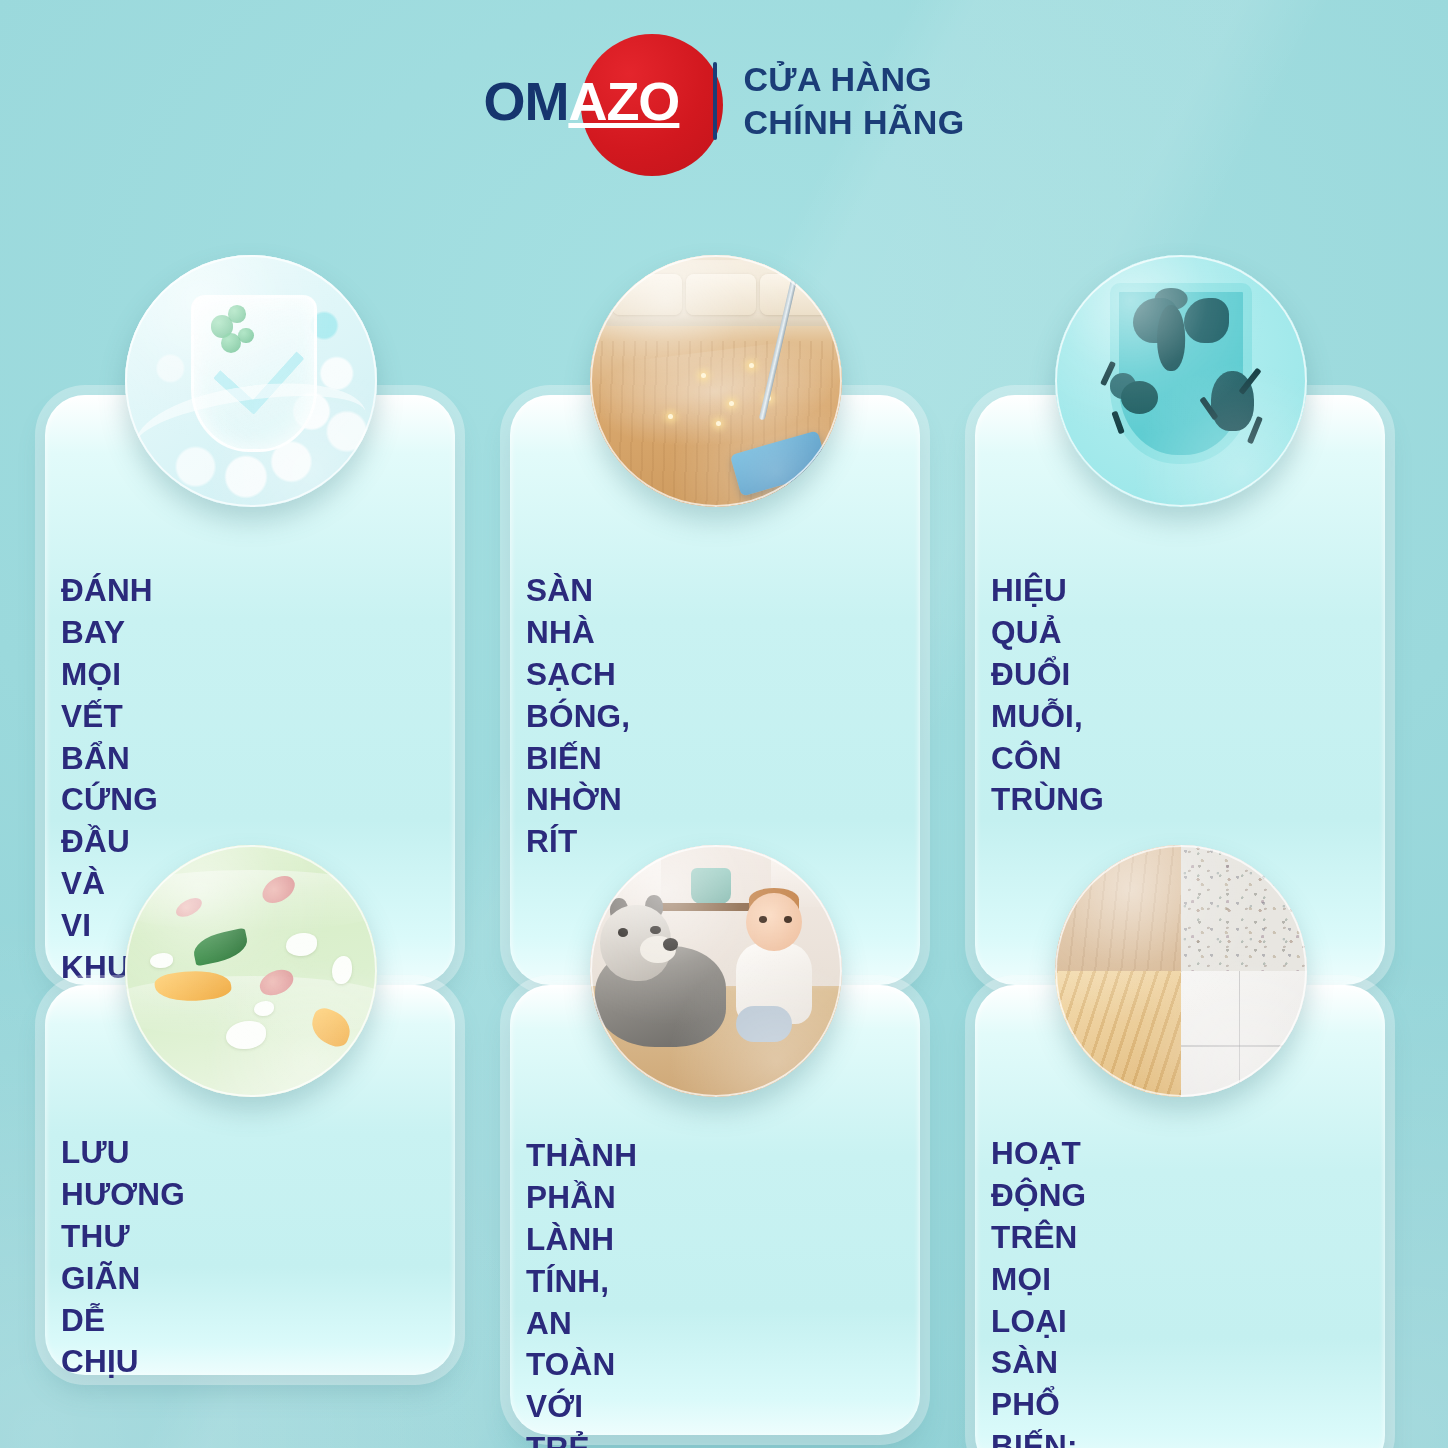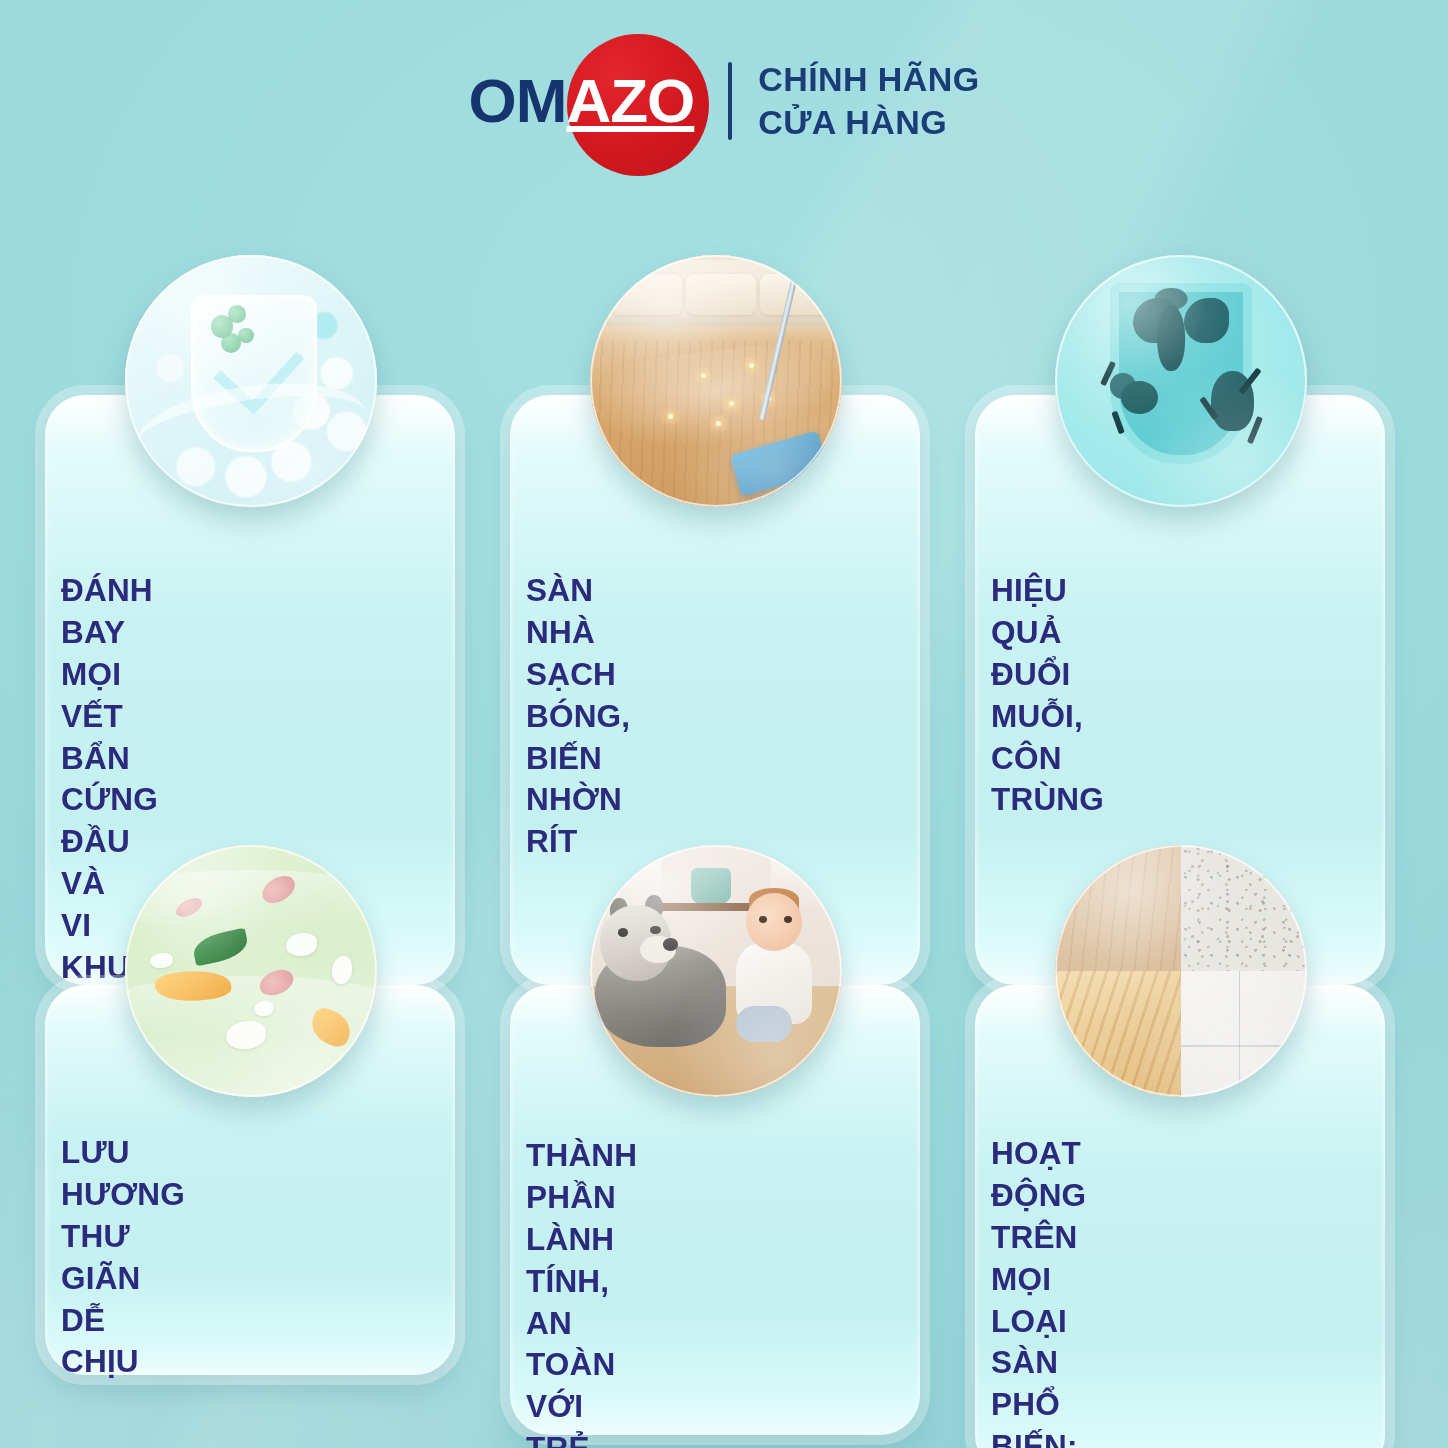--- a/index.html
+++ b/index.html
@@ -33,21 +33,21 @@
   .logo-mark{ position:relative; display:flex; align-items:center; height:150px; }
   .red-dot{
     position:absolute; left:98px; top:8px;
     width:142px; height:142px; border-radius:50%;
     background: radial-gradient(circle at 34% 28%, #e4252c 0%, #d2181f 55%, #c2141b 100%);
     z-index:1;
   }
   .wordmark{
     position:relative; z-index:2;
     font-family:"Liberation Sans", sans-serif;
-    font-weight:bold; font-size:62px; letter-spacing:-1px;
+    font-weight:bold; font-size:54px; letter-spacing:-1px;
     line-height:1; display:flex;
   }
   .wm-a{ color:#16356e; }
   .wm-b{ color:#ffffff;text-decoration:underline; }
   .divider-bar{
     width:4px; height:78px; background:#1b3d77; margin:0 26px 0 34px;
     position:relative; z-index:3; border-radius:2px;
   }
   .tagline{
     position:relative; z-index:3;
@@ -260,22 +260,22 @@
   <div class="logo-row">
     <div class="logo-mark">
       <div class="red-dot"></div>
       <div class="wordmark">
         <span class="wm-a">OM</span>
         <span class="wm-b">AZO</span>
       </div>
     </div>
     <div class="divider-bar"></div>
     <div class="tagline">
+      <div>CỬA HÀNG</div>
       <div>CHÍNH HÃNG</div>
-      <div>CỬA HÀNG</div>
     </div>
   </div>
 
   <div class="grid">
 
     <div class="cell" style="left:45px; top:255px;">
       <div class="card" style="top:140px; height:590px;"></div>
       <div class="circle" style="left:80px; top:0;">
         <div class="art-bubbles">
           <div class="shield-glass"></div>

